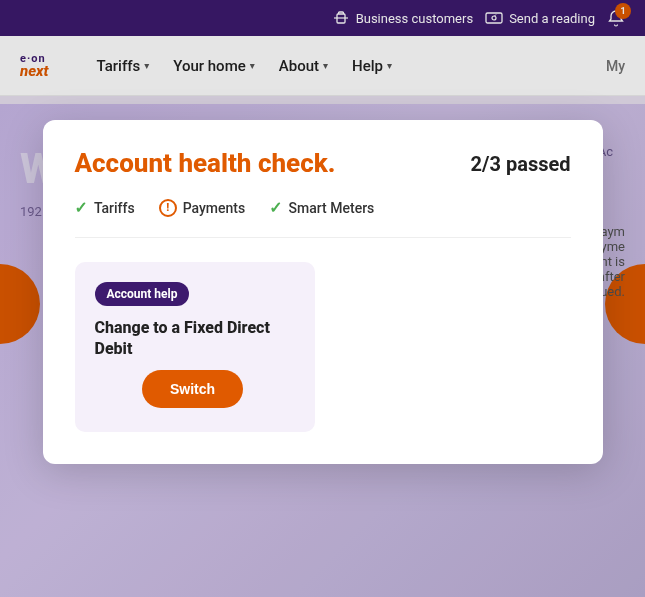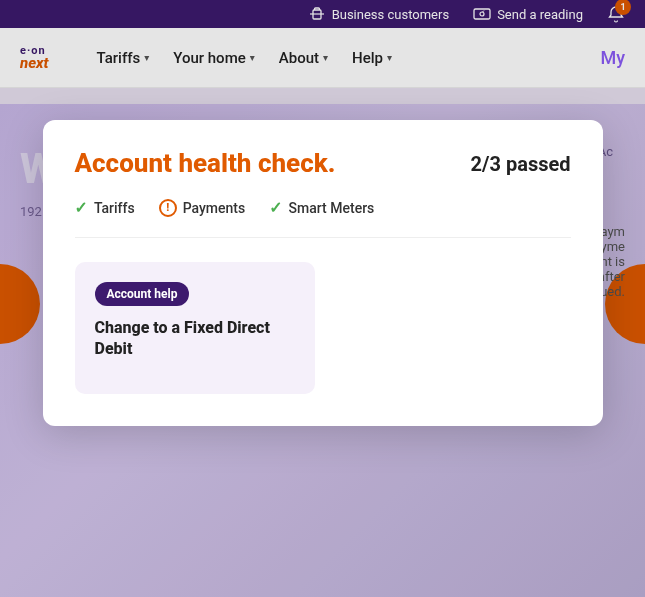--- a/index.html
+++ b/index.html
@@ -8,26 +8,26 @@
       width: 645px;
       height: 597px;
       overflow: hidden;
       position: relative;
       background: #e8e0f0;
     }
 
     
     .top-bar {
       background: #3d1a6e;
-      height: 28px;
+      height: 36px;
       display: flex;
       align-items: center;
       justify-content: flex-end;
       padding: 0 20px;
-      gap: 24px;
+      gap: 12px;
     }
     .top-bar-item {
       display: flex;
       align-items: center;
       gap: 6px;
       color: #fff;
       font-size: 13px;
       cursor: pointer;
       text-decoration: none;
     }
@@ -80,22 +80,22 @@
       color: #222;
       cursor: pointer;
       font-weight: 500;
     }
     .nav-item .chevron {
       font-size: 10px;
       color: #555;
     }
     .nav-my {
       margin-left: auto;
-      font-size: 18px;
-      color: #8b5cf6;
+      font-size: 14px;
+      color: #737373;
       font-weight: 500;
       cursor: pointer;
     }
 
     
     .main-bg {
       position: absolute;
       top: 104px;
       left: 0;
       right: 0;
@@ -383,16 +383,17 @@
       </div>
       <div class="check-item">
         <span class="check-icon-green">✓</span>
         <span>Smart Meters</span>
       </div>
     </div>
 
     <div class="card">
       <div class="card-tag">Account help</div>
       <div class="card-title">Change to a Fixed Direct Debit</div>
+      <button class="card-button">Switch</button>
     </div>
 
   </div>
 </div>
 
 </body></html>

